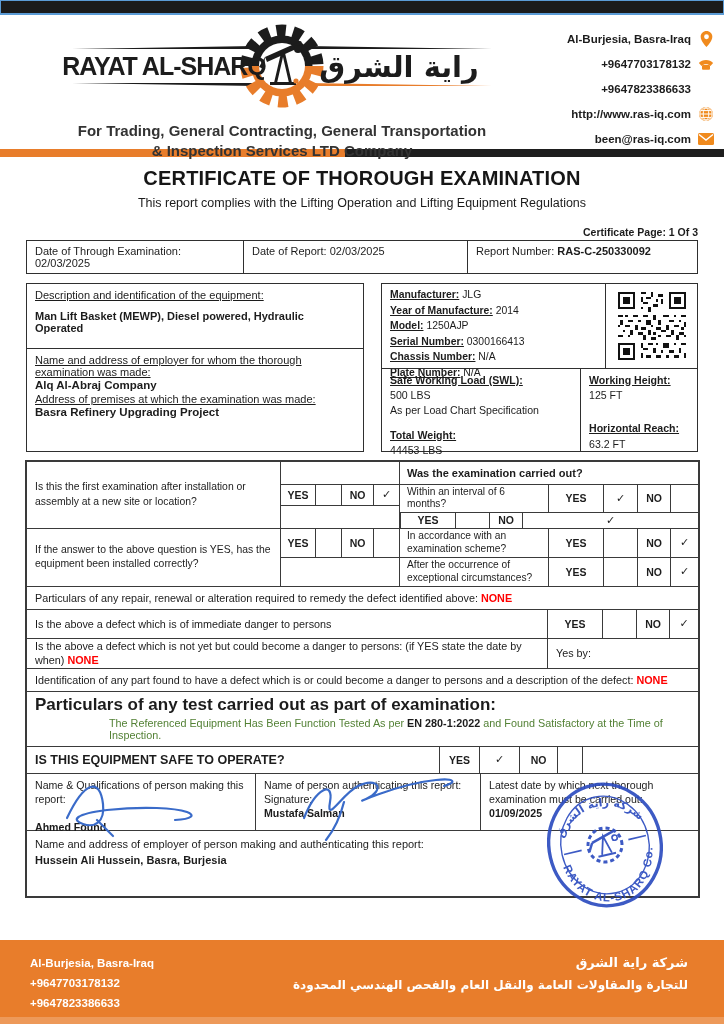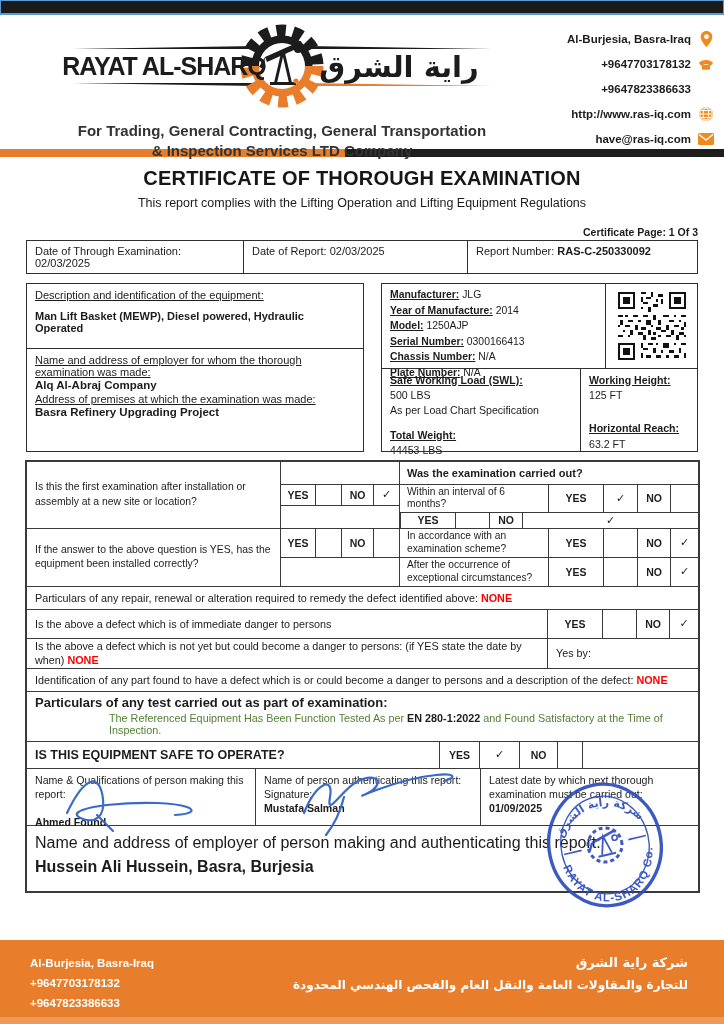--- a/index.html
+++ b/index.html
@@ -76,21 +76,21 @@
   .txtcell { width:520px; display:flex; align-items:center; padding:2px 8px; font-size:10.8px; line-height:1.3; }
   .yesby { flex:1; display:flex; align-items:center; padding-left:8px; font-size:10.8px; }
   .green-line { color:#538135; font-size:10.8px; margin:2px 0 1px 74px; }
   .green-line .std { color:#1c1c1c; font-weight:bold; }
   .safeq { width:412px; display:flex; align-items:center; padding-left:8px; font-size:12.5px; font-weight:bold; }
   .s-yes { width:40px; } .s-chk { width:40px; } .s-no { width:38px; } .s-b1 { width:25px; } .s-b2 { flex:1; }
   .sigcell { position:relative; padding:4px 8px; font-size:10.6px; line-height:1.35; }
   .sc1 { width:228px; } .sc2 { width:225px; } .sc3 { flex:1; }
   .name-b { font-weight:bold; }
   .sig-svg { position:absolute; pointer-events:none; }
-  .emp-row { padding:5px 8px; font-size:16px; line-height:1.5; }
+  .emp-row { padding:5px 8px; font-size:11px; line-height:1.5; }
 
   
   .stamp { position:absolute; left:545px; top:780px; width:120px; height:130px; transform:rotate(-13deg); opacity:.92; }
 
   
   .footer { position:absolute; left:0; bottom:0; width:724px; height:84px; background:#E87D2B; }
   .footer::after { content:""; position:absolute; left:0; bottom:0; width:100%; height:7px; background:rgba(255,255,255,.22); }
   .f-left { position:absolute; left:30px; top:13px; color:#fff; font-size:11.5px; font-weight:bold; line-height:1.75; }
   .f-right { position:absolute; right:36px; top:15px; color:#fff; text-align:right; font-family:"DejaVu Sans",sans-serif; font-weight:bold; direction:rtl; }
   .f-ar1 { font-size:13px; margin-bottom:8px; }
@@ -169,21 +169,21 @@
                 <circle cx="8" cy="8" r="6.2"></circle>
                 <ellipse cx="8" cy="8" rx="2.8" ry="6.2"></ellipse>
                 <line x1="1.8" y1="8" x2="14.2" y2="8"></line>
                 <line x1="2.6" y1="4.6" x2="13.4" y2="4.6"></line>
                 <line x1="2.6" y1="11.4" x2="13.4" y2="11.4"></line>
               </g>
             </svg>
         </span>
       </div>
       <div class="contact-row">
-        <span class="contact-text">have@ras-iq.com</span>
+        <span class="contact-text">been@ras-iq.com</span>
         <span class="cicon">
           <svg width="16" height="12" viewBox="0 0 16 12">
               <rect x="0" y="0" width="16" height="12" rx="1.5" fill="#F08A1D"></rect>
               <polyline points="1,1.5 8,7 15,1.5" fill="none" stroke="#fff" stroke-width="1.4"></polyline>
             </svg>
         </span>
       </div>
     </div>
   </div>
 
@@ -356,21 +356,21 @@
 
     <div class="xrow bt">
       <div class="fullrow">
         <span>Identification of any part found to have a defect which is or could become a danger to persons and a description of the defect:</span>
         <span class="red">NONE</span>
       </div>
     </div>
 
     <div class="xrow bt">
       <div style="padding:3px 8px 4px">
-        <div class="bold" style="font-size:13px">Particulars of any test carried out as part of examination:</div>
+        <div class="bold" style="font-size:17px">Particulars of any test carried out as part of examination:</div>
         <div class="green-line">
           <span>The Referenced Equipment Has Been Function Tested As per </span><span class="std">EN 280-1:2022</span><span> and Found Satisfactory at the Time of Inspection.</span>
         </div>
       </div>
     </div>
 
     <div class="xrow bt" style="height:27px">
       <div class="safeq">IS THIS EQUIPMENT SAFE TO OPERATE?</div>
       <div class="mini yn bl s-yes">YES</div>
       <div class="mini chk bl s-chk">✓</div>

